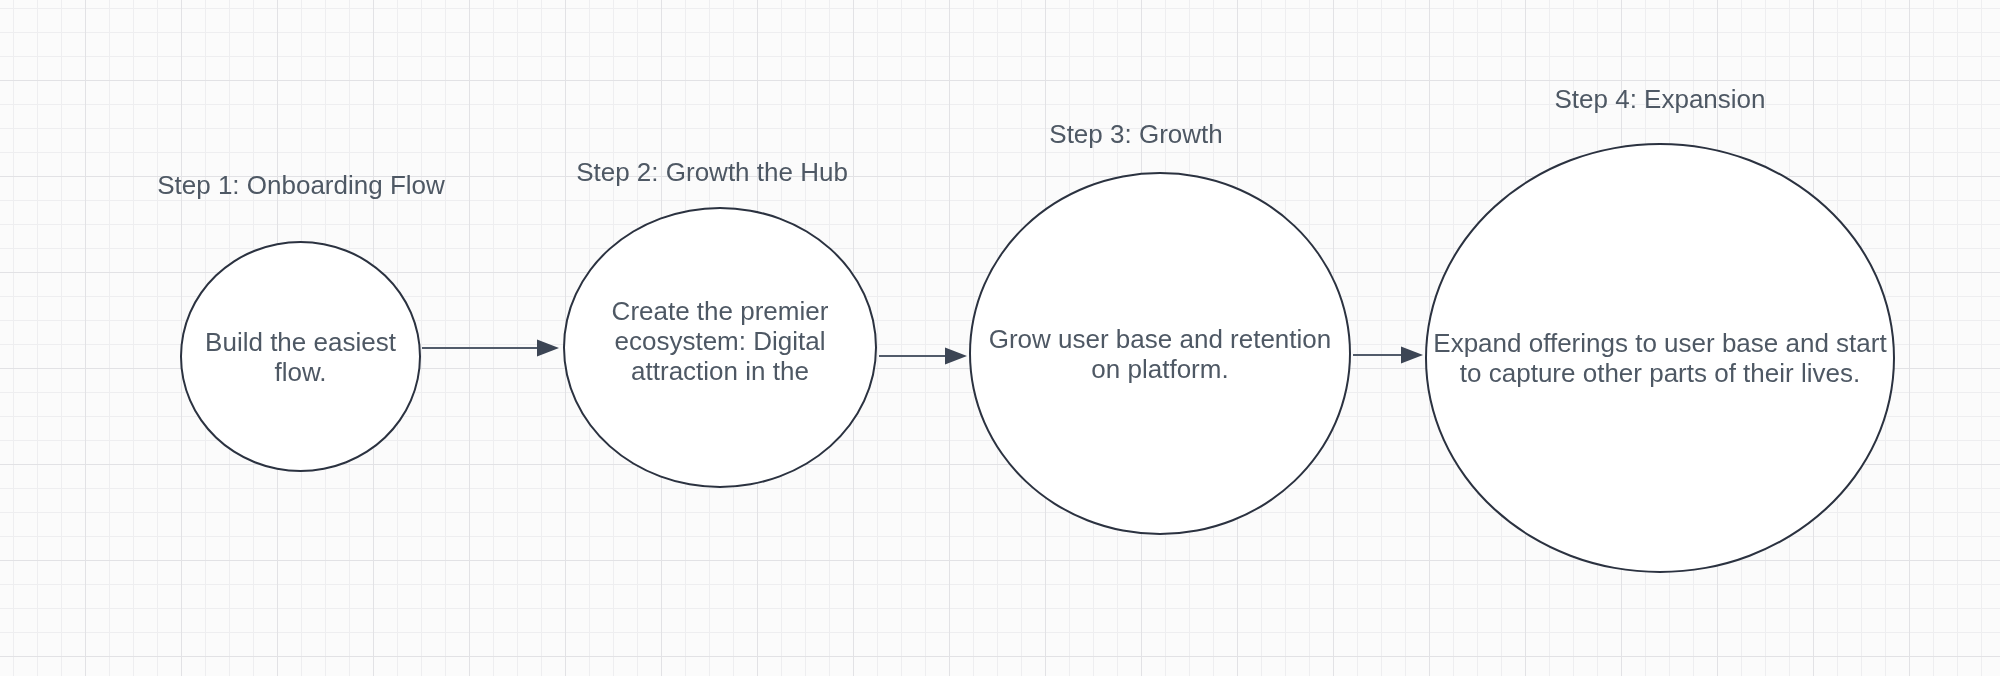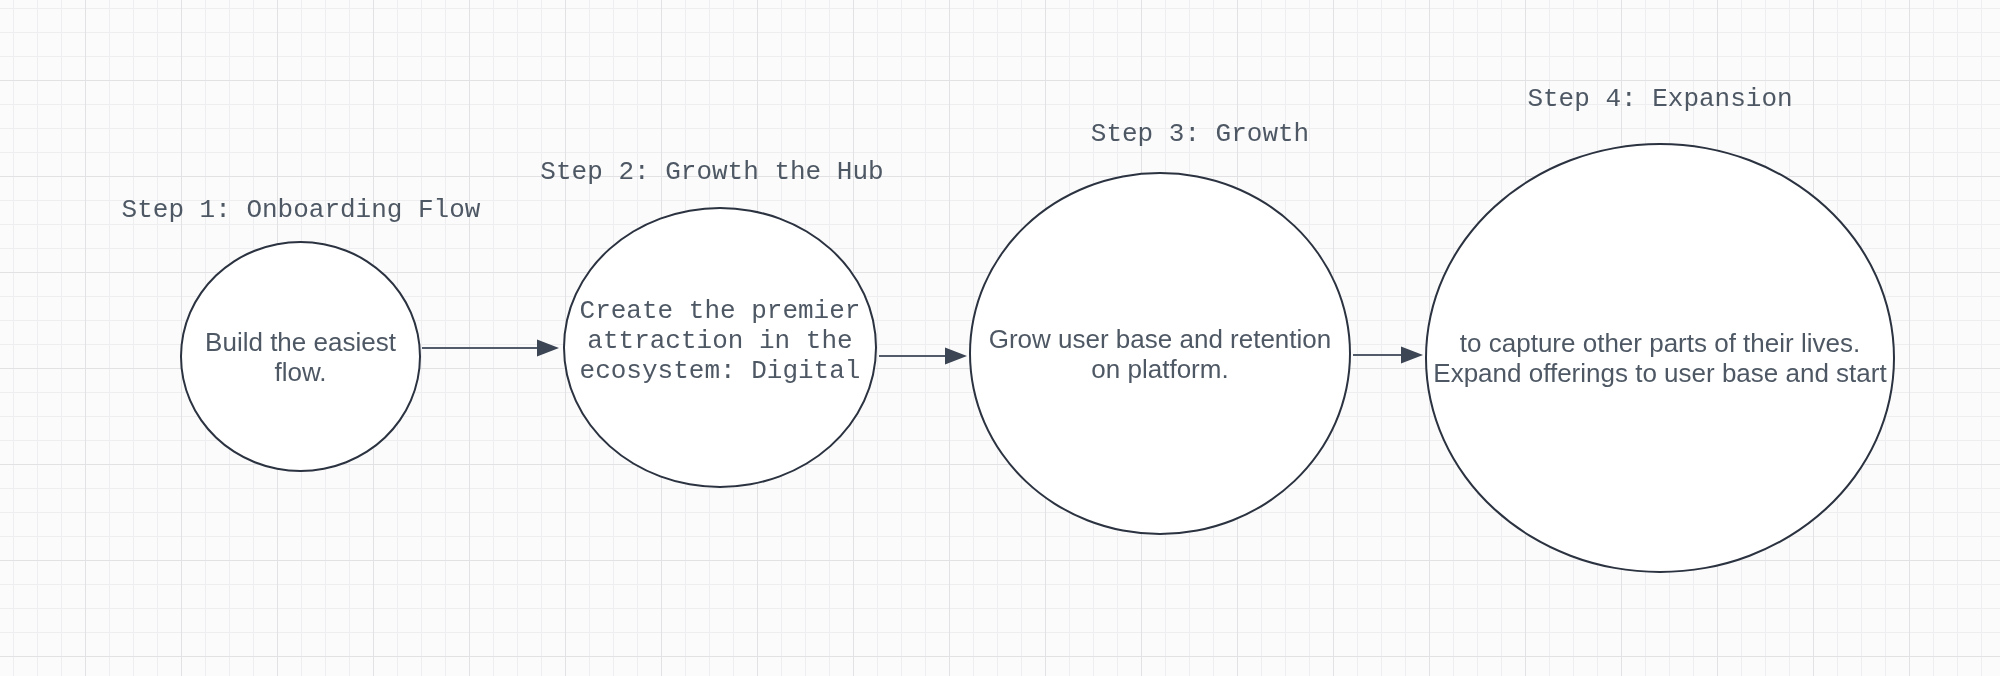--- a/index.html
+++ b/index.html
@@ -28,25 +28,24 @@
   }
 
   .node-title {
     position: absolute;
     transform: translateX(-50%);
     white-space: nowrap;
     font-size: 26px;
     line-height: 30px;
     color: #4e5864;
     text-align: center;
-    font-family: Liberation Mono, monospace;
   }
-  .t1 { left: 301px;  top: 170px; margin-top: 25px; }
+  .t1 { left: 301px;  top: 170px; }
   .t2 { left: 712px;  top: 157px; }
-  .t3 { left: 1200px; top: 119px; }
+  .t3 { left: 1136px; top: 119px; }
   .t4 { left: 1660px; top: 84px;  }
 
   .ellipse {
     position: absolute;
     box-sizing: border-box;
     border: 2.5px solid #2b3240;
     border-radius: 50%;
     background: #ffffff;
     display: flex;
     align-items: center;
@@ -58,21 +57,21 @@
   .e4 { left: 1425px; top: 143px; width: 470px; height: 430px; }
 
   .label {
     font-size: 26px;
     line-height: 30px;
     color: #4e5864;
     text-align: center;
     white-space: nowrap;
   }
   .label span { display: block; }
-  .e2 .label { margin-top: -14px; font-family: Liberation Mono, monospace; }
+  .e2 .label { margin-top: -14px; }
 
   .connectors {
     position: absolute;
     left: 0;
     top: 0;
     pointer-events: none;
   }
   .connectors g { pointer-events: all; }
 </style>
 </head>
@@ -85,38 +84,38 @@
     <div class="label">
       <span>Build the easiest</span>
       <span>flow.</span>
     </div>
   </div>
 
   <div class="node-title t2">Step 2: Growth the Hub</div>
   <div class="ellipse e2">
     <div class="label">
       <span>Create the premier</span>
+      <span>ecosystem: Digital</span>
       <span>attraction in the</span>
-      <span>ecosystem: Digital</span>
     </div>
   </div>
 
   <div class="node-title t3">Step 3: Growth</div>
   <div class="ellipse e3">
     <div class="label">
       <span>Grow user base and retention</span>
       <span>on platform.</span>
     </div>
   </div>
 
   <div class="node-title t4">Step 4: Expansion</div>
   <div class="ellipse e4">
     <div class="label">
+      <span>Expand offerings to user base and start</span>
       <span>to capture other parts of their lives.</span>
-      <span>Expand offerings to user base and start</span>
     </div>
   </div>
 
   <svg class="connectors" width="2000" height="676" viewBox="0 0 2000 676">
     <g>
       <line x1="422" y1="348" x2="540" y2="348" stroke="#515b6a" stroke-width="2"></line>
       <polygon points="559,348 537,339.5 537,356.5" fill="#3c4554"></polygon>
     </g>
     <g>
       <line x1="879" y1="356" x2="948" y2="356" stroke="#515b6a" stroke-width="2"></line>

